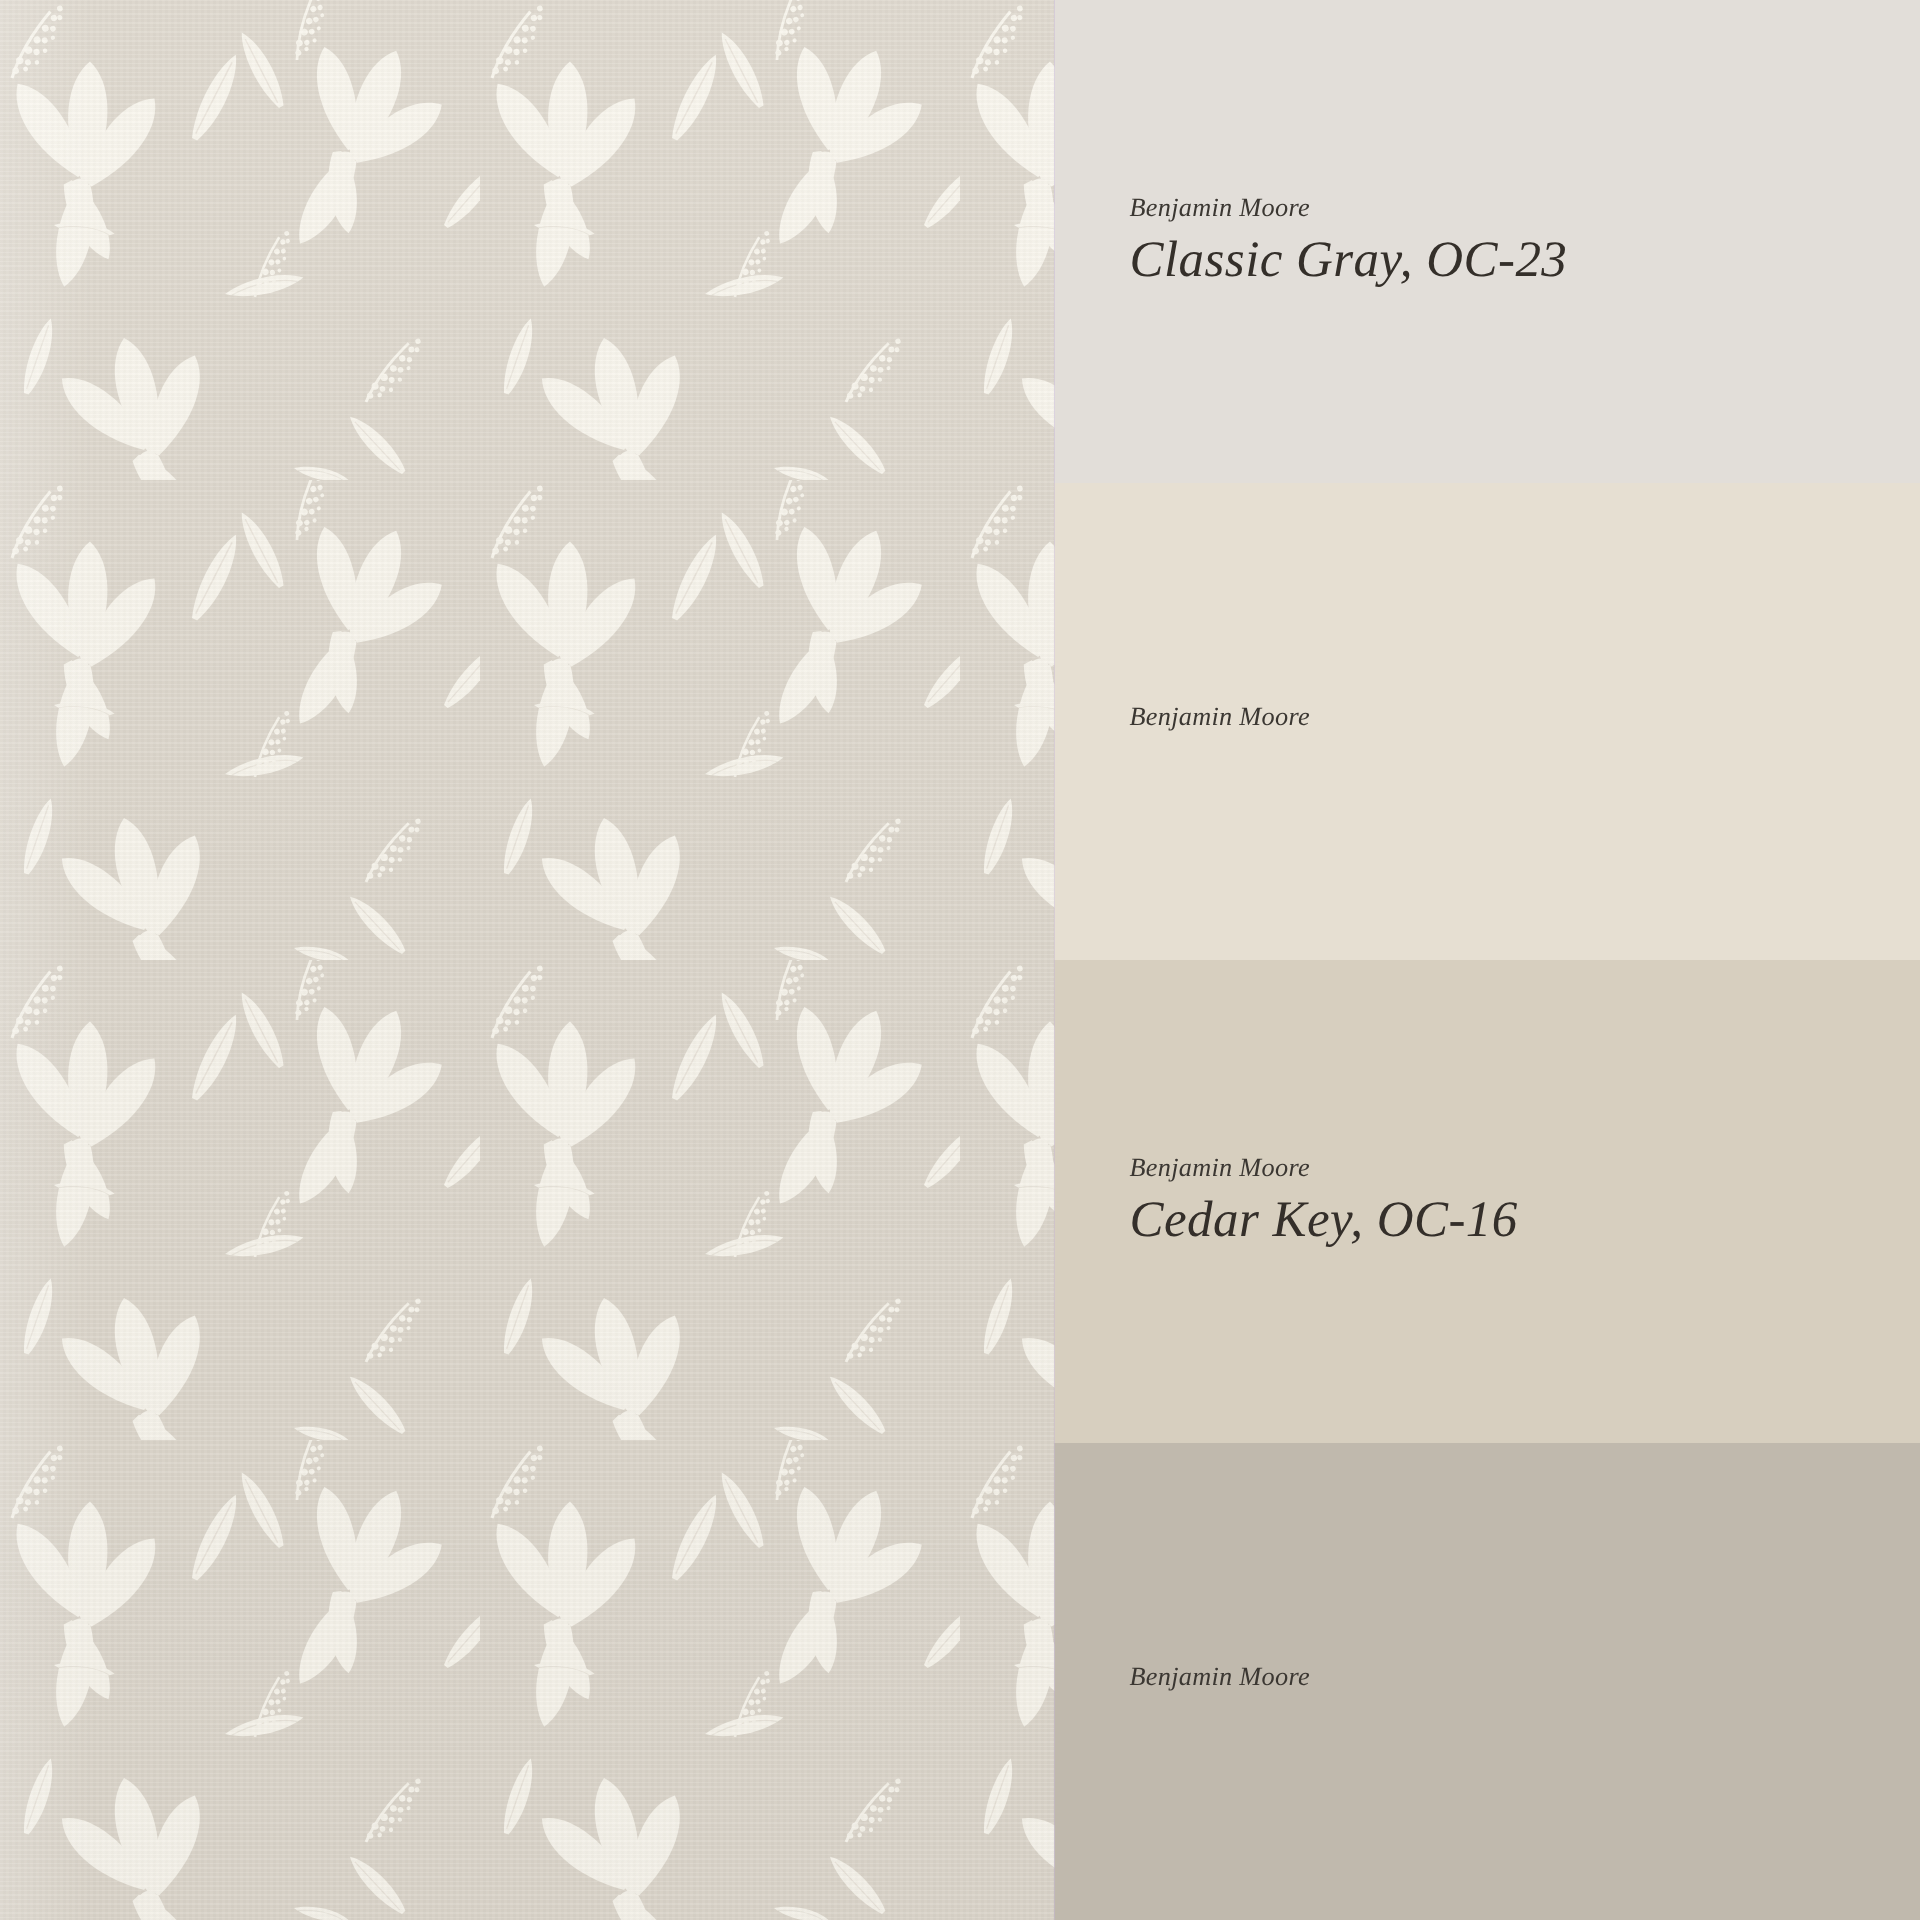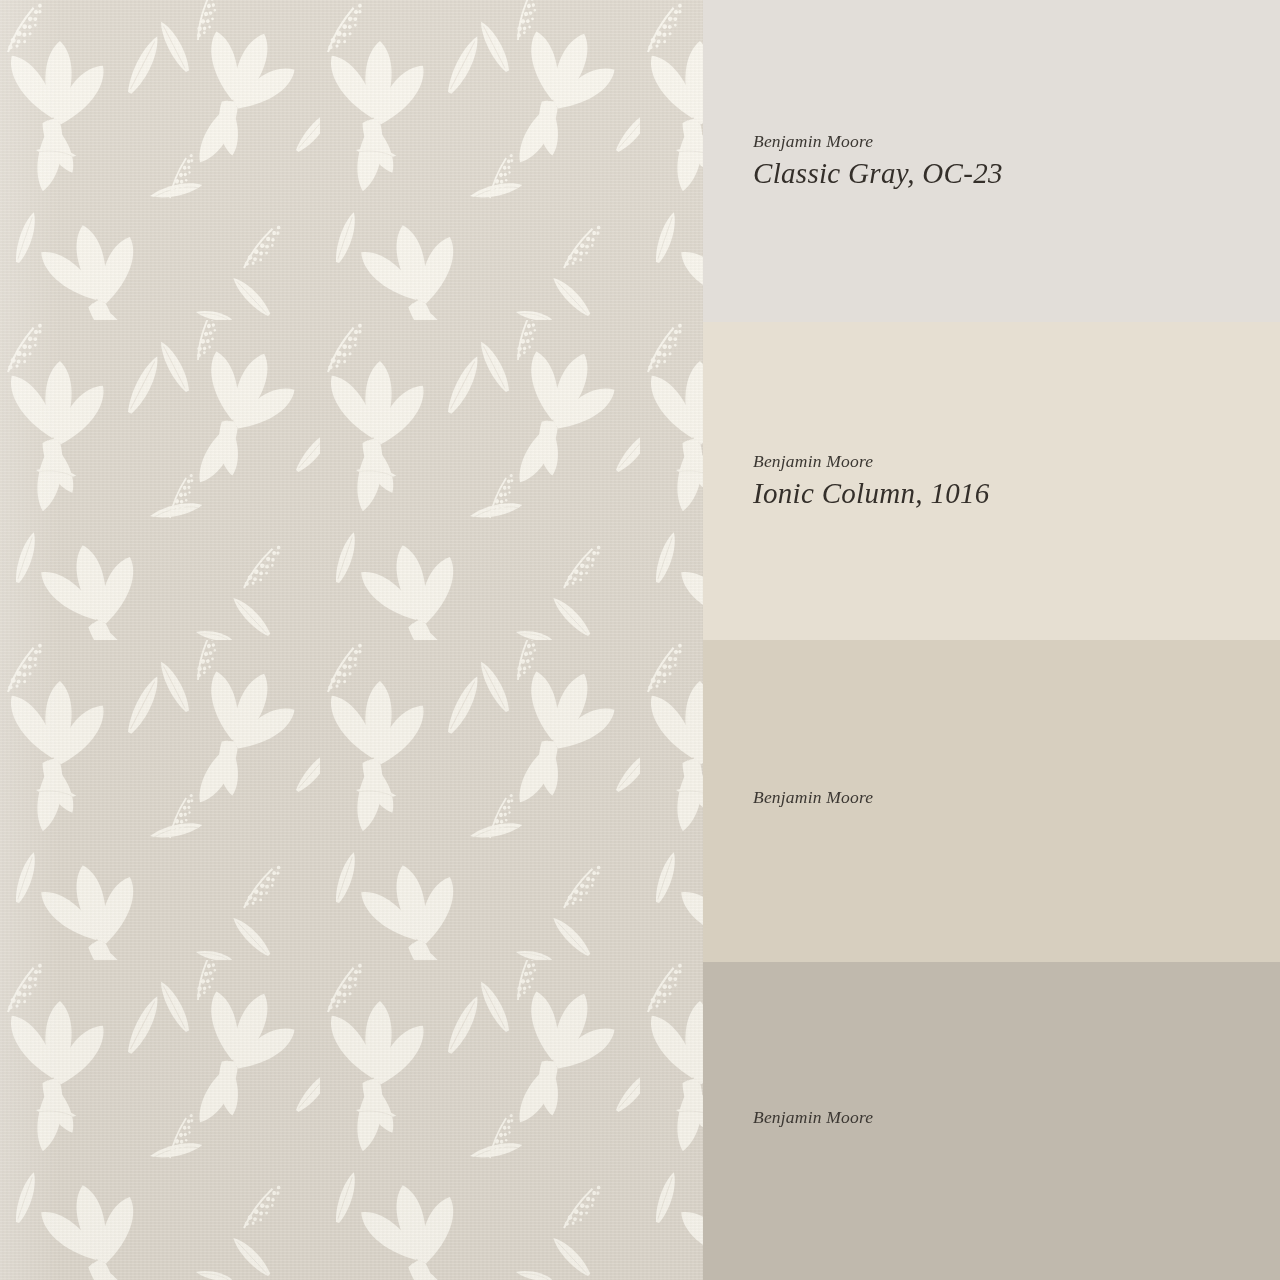--- a/index.html
+++ b/index.html
@@ -89,21 +89,21 @@
   .brand {
     font-style: italic;
     font-size: 17.5px;
     letter-spacing: 0.2px;
     color: #3b3732;
     margin: 0 0 6px 0;
     line-height: 1.1;
   }
   .color-name {
     font-style: italic;
-    font-size: 29px;
+    font-size: 34px;
     letter-spacing: 0.3px;
     color: #342f2a;
     margin: 0;
     line-height: 1.15;
   }
 </style>
 </head>
 <body>
 
 <div class="board">
@@ -191,25 +191,25 @@
 
   <div class="swatches">
 
     <div class="swatch" style="background: rgb(226, 222, 217); height: 322px; flex: 0 0 322px;">
       <p class="brand">Benjamin Moore</p>
       <p class="color-name">Classic Gray, OC-23</p>
     </div>
 
     <div class="swatch" style="background: rgb(230, 223, 210); height: 318px; flex: 0 0 318px;">
       <p class="brand">Benjamin Moore</p>
-      <p class="color-name">Ionic Column, 1016</p>
     </div>
 
     <div class="swatch" style="background: rgb(215, 207, 191); height: 322px; flex: 0 0 322px;">
       <p class="brand">Benjamin Moore</p>
+      <p class="color-name">Cedar Key, OC-16</p>
     </div>
 
     <div class="swatch" style="background: rgb(192, 185, 173); height: 318px; flex: 0 0 318px;">
       <p class="brand">Benjamin Moore</p>
     </div>
 
   </div>
 </div>
 
 </body></html>

